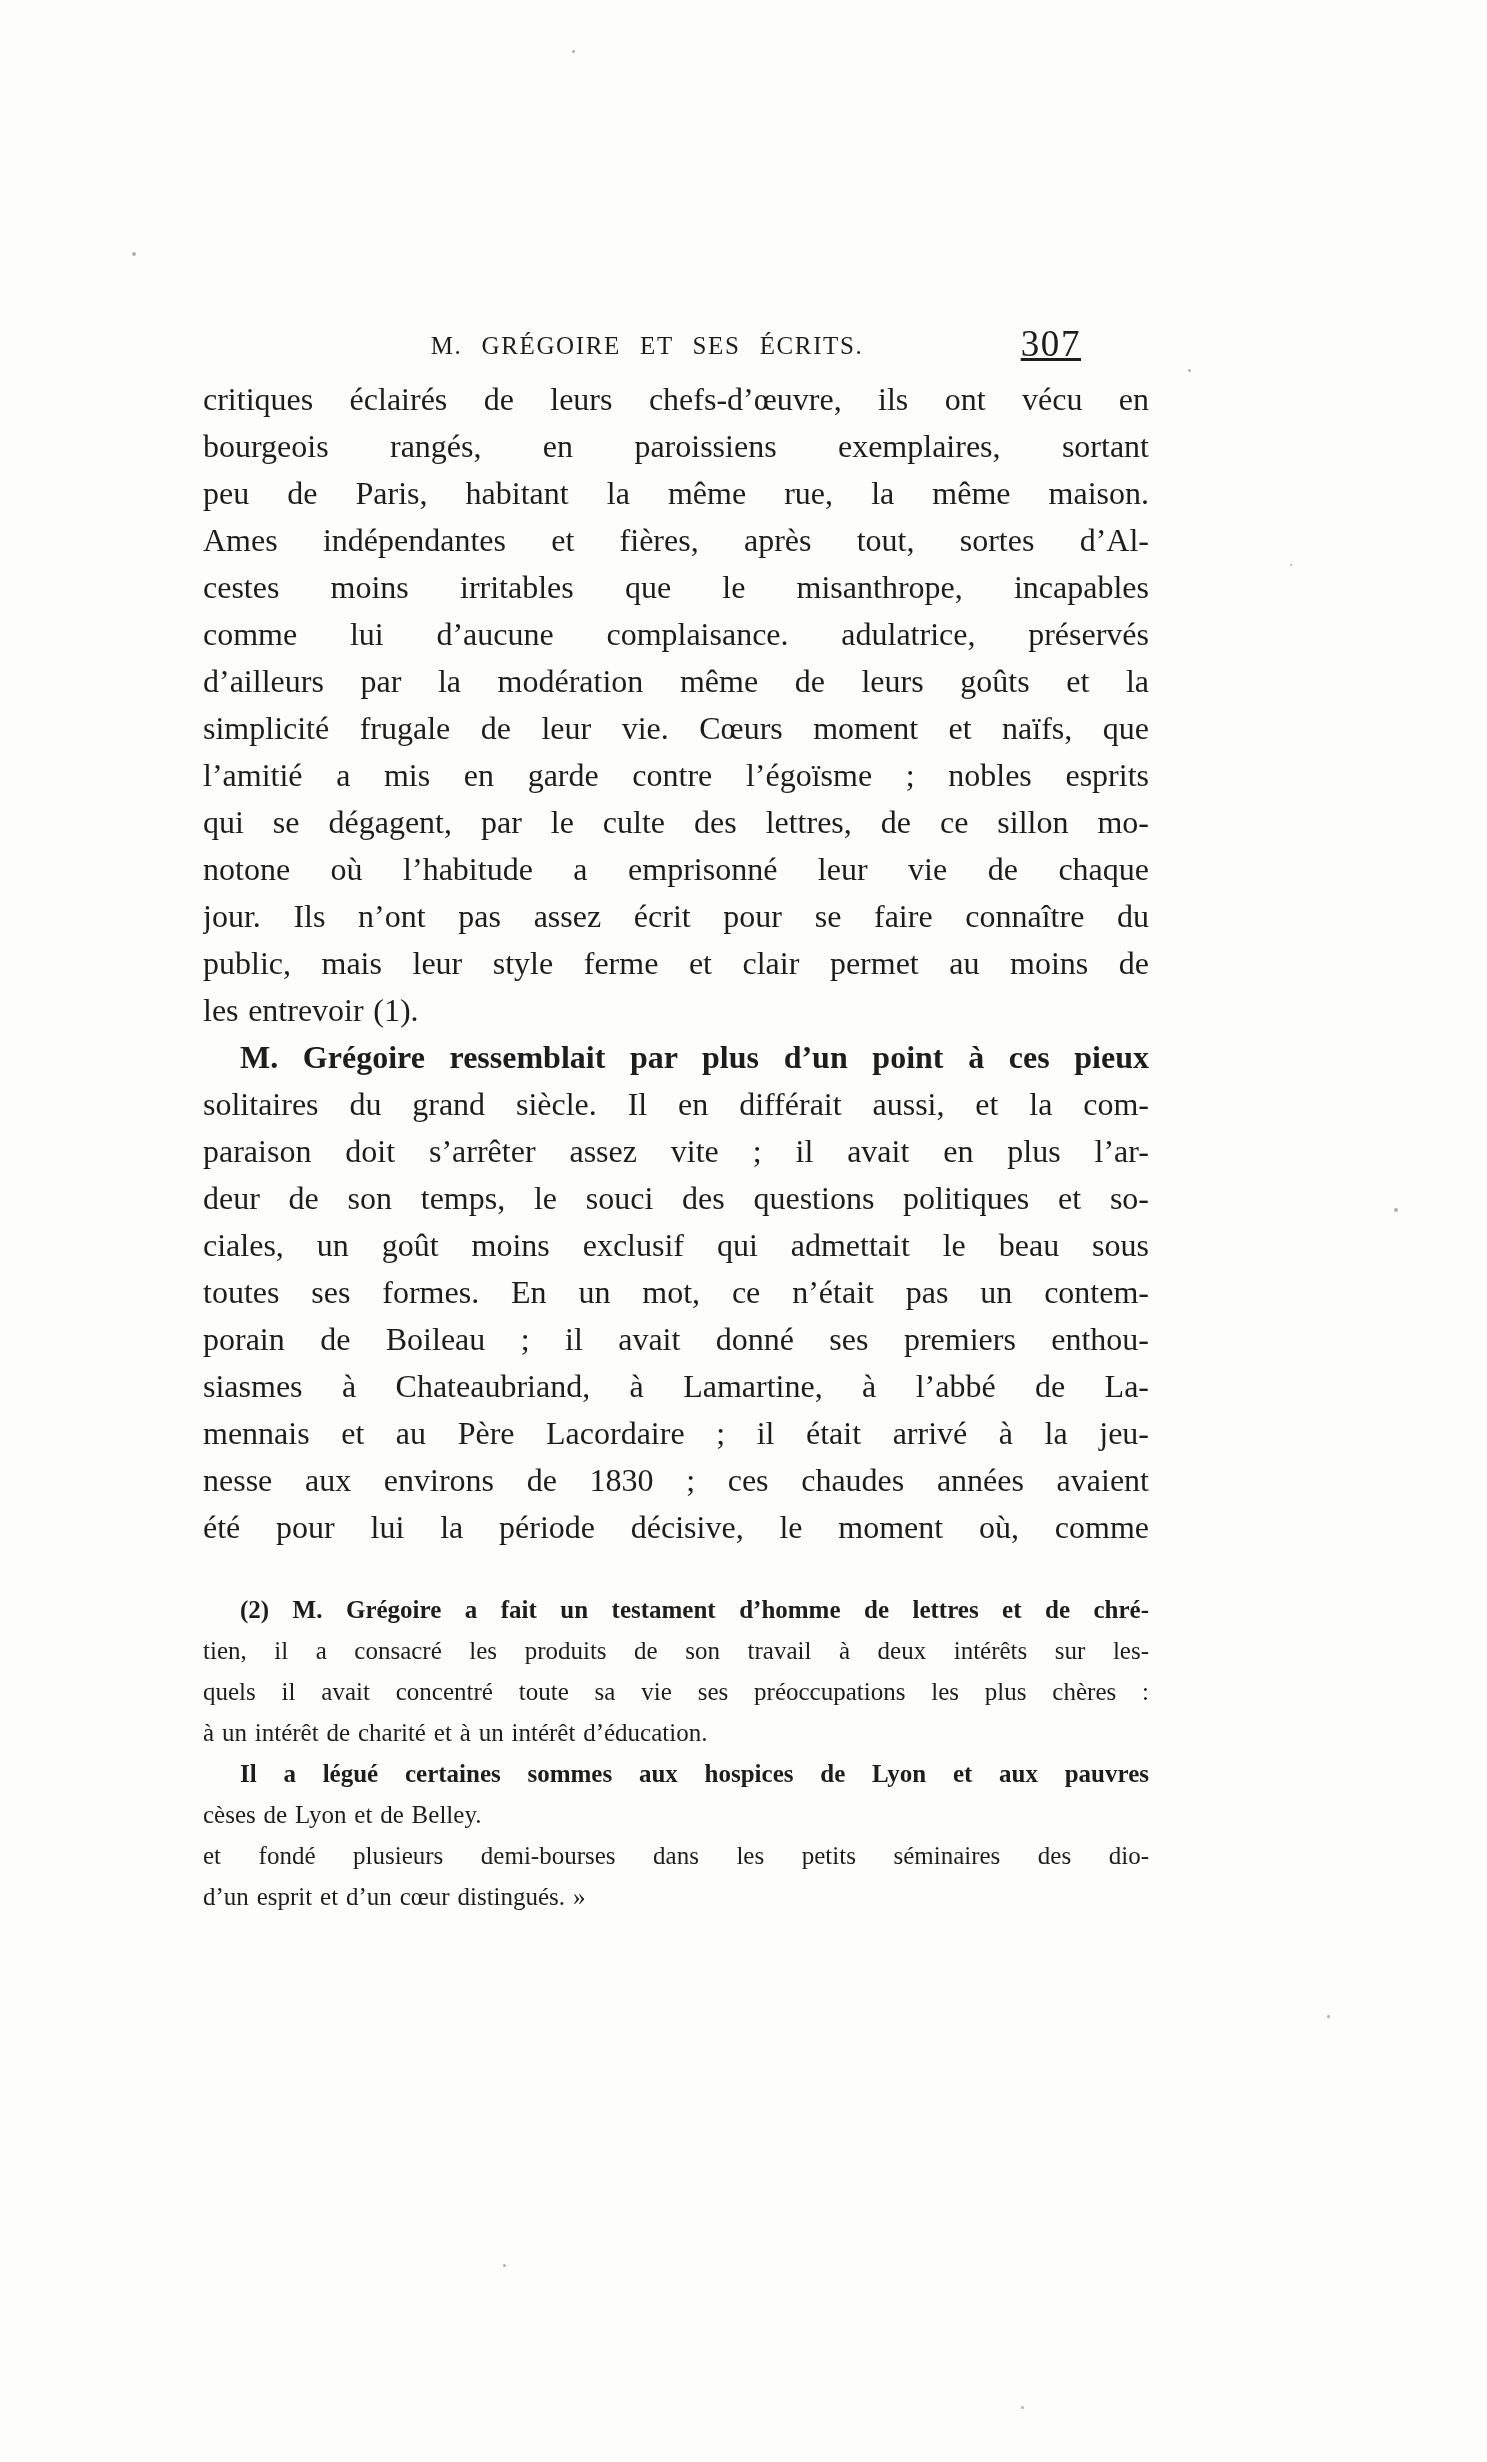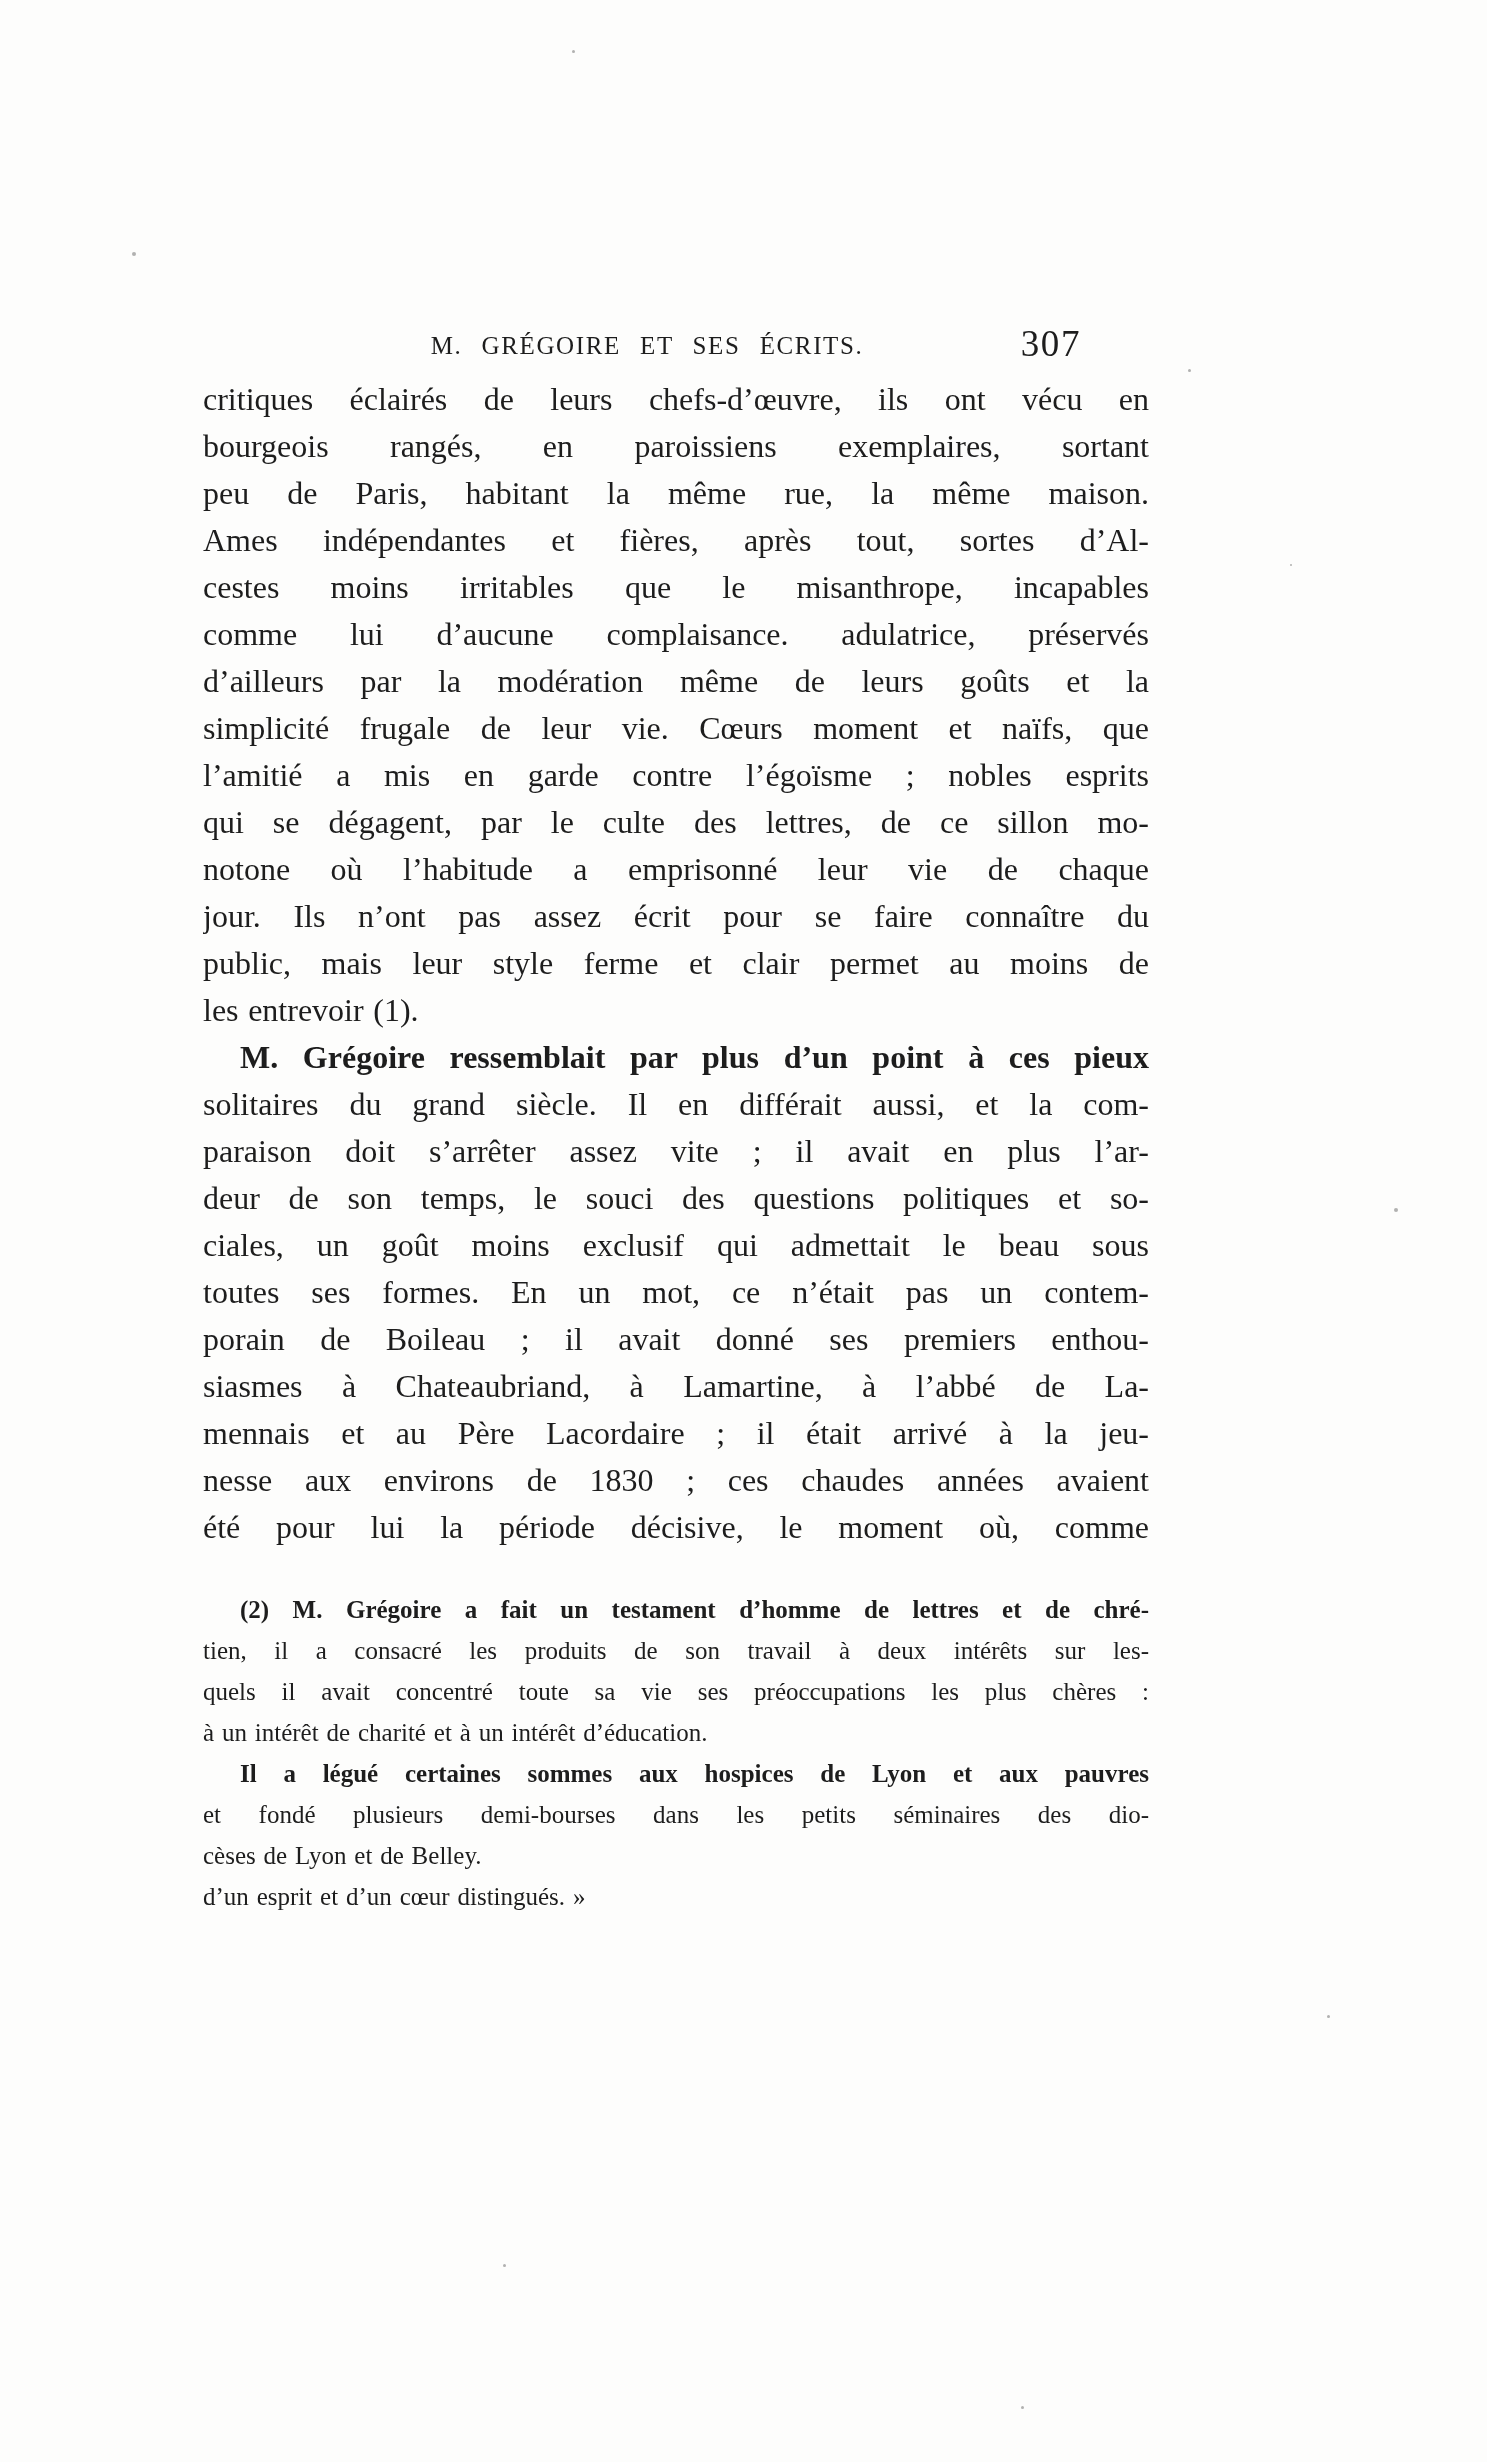--- a/index.html
+++ b/index.html
@@ -28,20 +28,21 @@
     word-spacing: 11.4px;
     line-height: 39px;
   }
   .page-number {
     position: absolute;
     top: -3.2px;
     right: 68px;
     font-size: 37px;
     line-height: 41px;
     letter-spacing: 1.6px;
+    text-decoration: underline;
   }
   .body-text {
     position: absolute;
     left: 203px;
     top: 376px;
     width: 946px;
     font-size: 32px;
   }
   .body-text .line { height: 47px; line-height: 47px; }
   .footnote-text {
@@ -104,22 +105,22 @@
       <div class="line just">nesse aux environs de 1830 ; ces chaudes années avaient</div>
       <div class="line just">été pour lui la période décisive, le moment où, comme</div>
     </div>
 
   <div class="footnote-text">
       <div class="line just indent">(2) M. Grégoire a fait un testament d’homme de lettres et de chré-</div>
       <div class="line just">tien, il a consacré les produits de son travail à deux intérêts sur les-</div>
       <div class="line just">quels il avait concentré toute sa vie ses préoccupations les plus chères :</div>
       <div class="line">à un intérêt de charité et à un intérêt d’éducation.</div>
       <div class="line just indent">Il a légué certaines sommes aux hospices de Lyon et aux  pauvres</div>
+      <div class="line">cèses de Lyon et de Belley.</div>
       <div class="line just">et fondé plusieurs demi-bourses dans les petits séminaires des dio-</div>
-      <div class="line">cèses de Lyon et de Belley.</div>
       <div class="line">d’un esprit et d’un cœur distingués. »</div>
     </div>
 <div class="speck" style="left: 132px; top: 252px; width: 4px; height: 4px;"></div>
     <div class="speck" style="left: 572px; top: 50px; width: 3.2px; height: 3.2px;"></div>
     <div class="speck" style="left: 1188px; top: 369px; width: 3.2px; height: 3.2px;"></div>
     <div class="speck" style="left: 1394px; top: 1208px; width: 4px; height: 4px;"></div>
     <div class="speck" style="left: 1290px; top: 564px; width: 2.4px; height: 2.4px;"></div>
     <div class="speck" style="left: 1327px; top: 2015px; width: 3.2px; height: 3.2px;"></div>
     <div class="speck" style="left: 503px; top: 2264px; width: 3.2px; height: 3.2px;"></div>
     <div class="speck" style="left: 1021px; top: 2406px; width: 3.2px; height: 3.2px;"></div>

